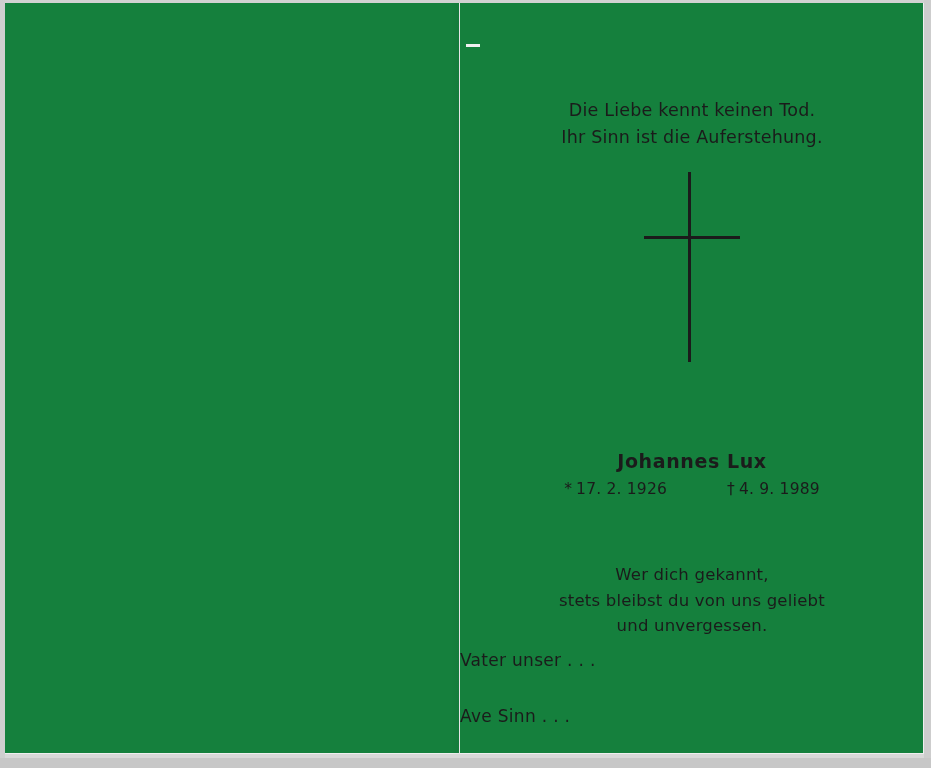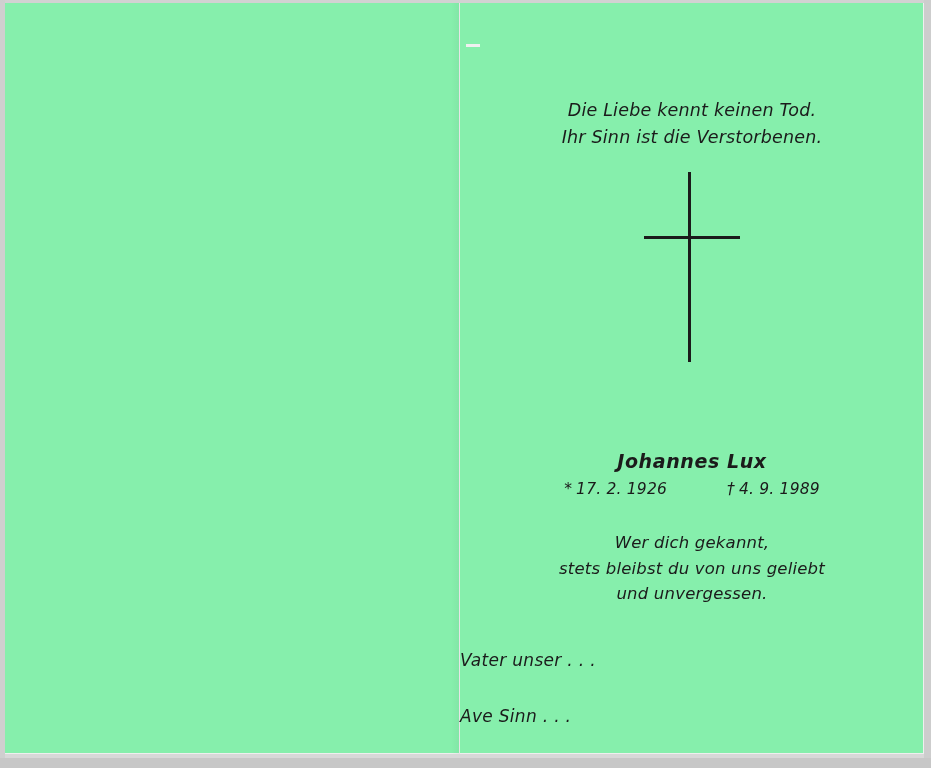--- a/index.html
+++ b/index.html
@@ -22,23 +22,22 @@
     background: #d8d8d8;
   }
 
   
   #card {
     position: absolute;
     left: 4px;
     top: 2px;
     width: 920px;
     height: 752px;
-    background: #86efac;
+    background: #15803d;
     box-shadow: 0 0 0 1px #efefef inset;
-    font-style: italic;
   }
 
   
   #edge-left {
     position: absolute;
     left: 0; top: 0;
     width: 5px; height: 768px;
     background: #cfcfcf;
   }
   #edge-right {
@@ -187,21 +186,21 @@
     gap: 60px;
     font-size: 15.5px;
     letter-spacing: 0.2px;
   }
   #dates .sym {
     margin-right: 4px;
   }
 
   
   #verse {
-    top: 528px;
+    top: 560px;
   }
   #verse .line {
     font-size: 16.5px;
     line-height: 25.5px;
     letter-spacing: 0.2px;
     white-space: nowrap;
   }
 
   
   #prayers {
@@ -227,21 +226,21 @@
     <div id="left-panel"></div>
 
     <div id="fold-shadow"></div>
     <div id="fold"></div>
     <div id="artifact"></div>
 
     <div id="right-panel">
 
       <div class="content" id="motto">
         <div class="line">Die Liebe kennt keinen Tod.</div>
-        <div class="line">Ihr Sinn ist die Verstorbenen.</div>
+        <div class="line">Ihr Sinn ist die Auferstehung.</div>
       </div>
 
       <div id="cross-wrap">
         <div id="cross">
           <div class="v"></div>
           <div class="h"></div>
         </div>
       </div>
 
 

